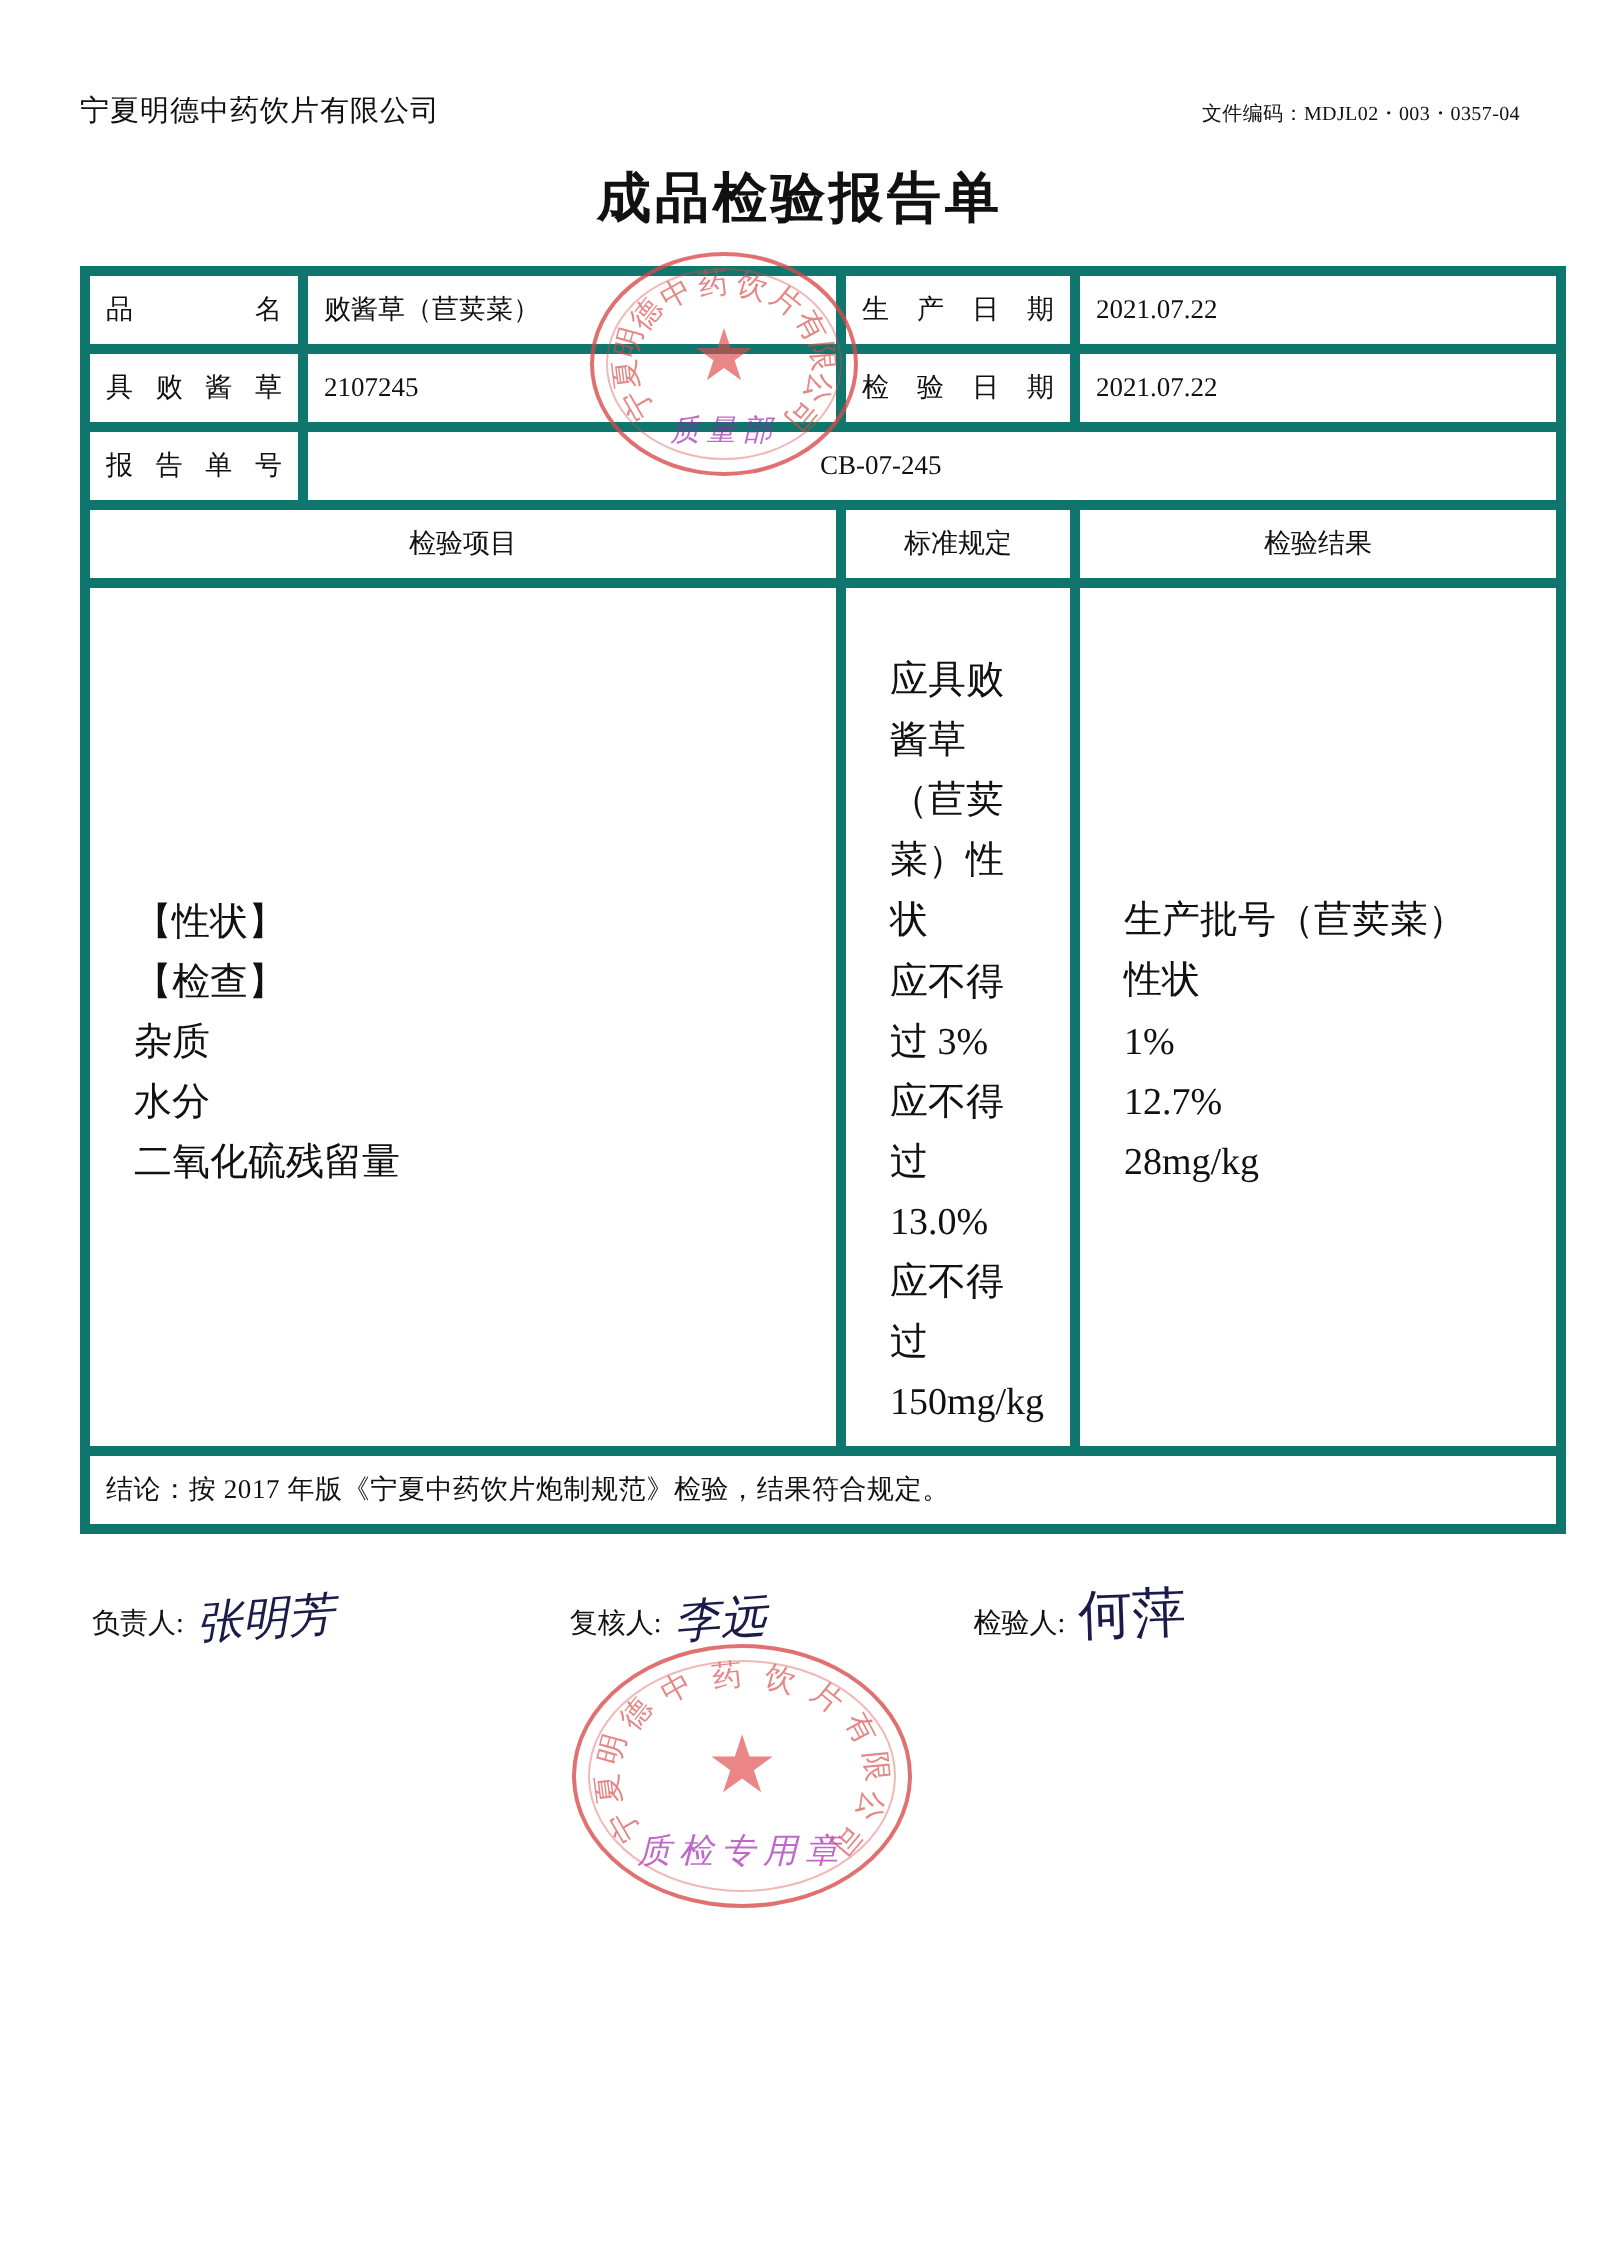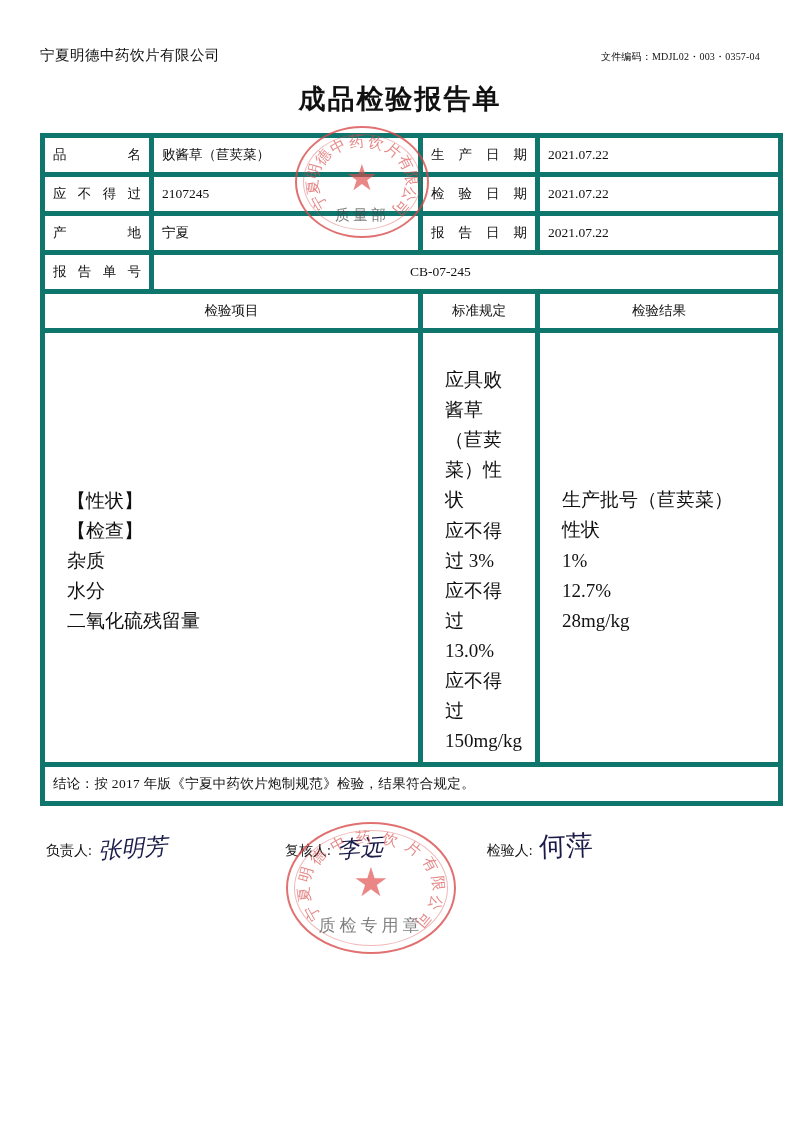--- a/index.html
+++ b/index.html
@@ -176,25 +176,26 @@
     font-size: 40px;
     line-height: 1;
     opacity: 0.85;
   }
   .stamp-bottom {
     position: absolute;
     left: 0;
     right: 0;
     bottom: 12%;
     text-align: center;
-    color: #404040;
+    color: #a21caf;
     font-size: 17px;
     letter-spacing: 4px;
     opacity: 0.85;
     font-family: "DejaVu Sans", "Liberation Sans", sans-serif;
+    font-style: italic;
   }
   .arc-text {
     position: absolute;
     left: 0; top: 0; width: 100%; height: 100%;
   }
   .arc-text span {
     position: absolute;
     left: 50%;
     top: 50%;
     font-size: 15px;
@@ -234,29 +235,23 @@
 
   <table class="main">
     <tbody>
       <tr>
         <td class="lbl"><span class="lbl-spread">品名</span></td>
         <td class="c-name val">败酱草（苣荬菜）</td>
         <td class="c-lbl2 lbl"><span class="lbl-spread">生产日期</span></td>
         <td class="c-val2 val">2021.07.22</td>
       </tr>
       <tr>
-        <td class="lbl"><span class="lbl-spread">应不得过</span></td>
+        <td class="lbl"><span class="lbl-spread">具败酱草</span></td>
         <td class="c-name val">2107245</td>
         <td class="c-lbl2 lbl"><span class="lbl-spread">检验日期</span></td>
-        <td class="c-val2 val">2021.07.22</td>
-      </tr>
-      <tr>
-        <td class="lbl"><span class="lbl-spread">产地</span></td>
-        <td class="c-name val">宁夏</td>
-        <td class="c-lbl2 lbl"><span class="lbl-spread">报告日期</span></td>
         <td class="c-val2 val">2021.07.22</td>
       </tr>
       <tr>
         <td class="lbl"><span class="lbl-spread">报告单号</span></td>
         <td colspan="3" class="report-no-cell">
           <div class="report-no-inner">
             <div class="report-no-spacer"></div>
             <div>CB-07-245</div>
           </div>
         </td>

